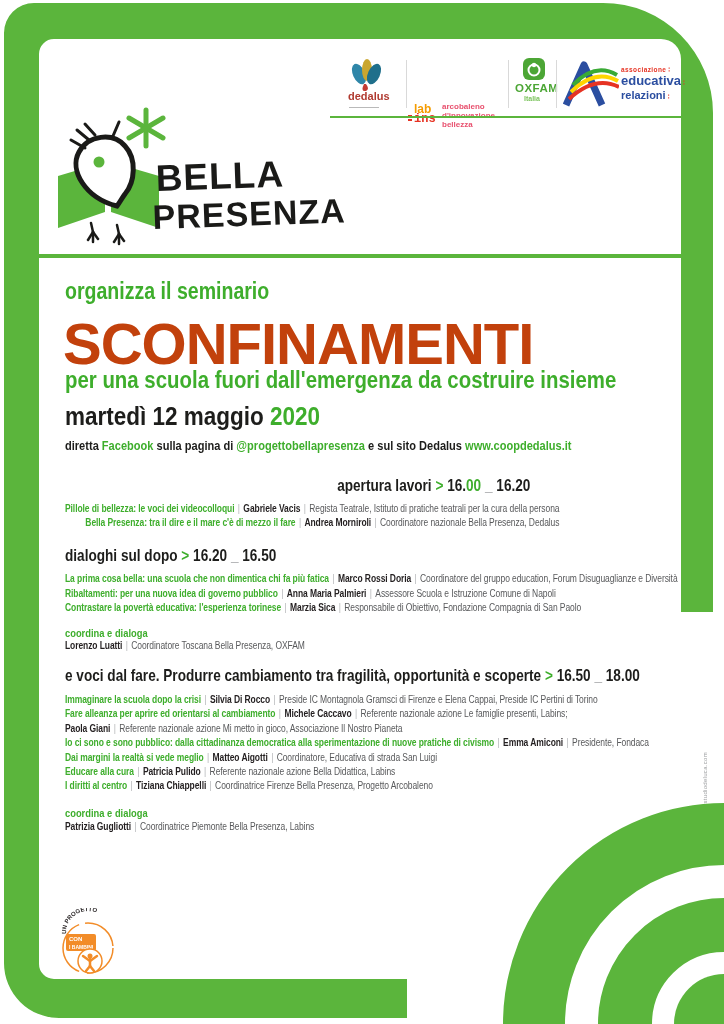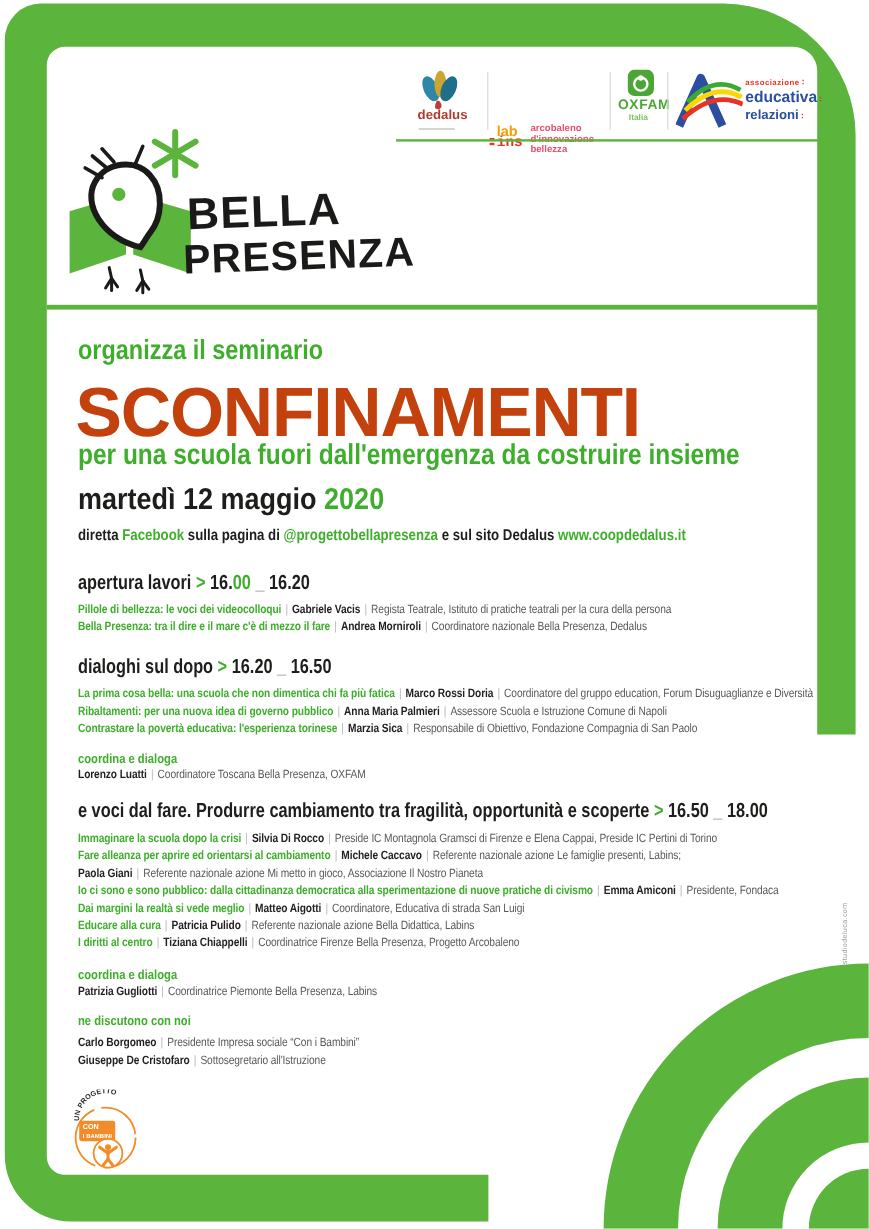--- a/index.html
+++ b/index.html
@@ -162,21 +162,21 @@
 
 
   <div class="abs" style="left:39px;top:254px;width:642px;height:4px;background:#5bb53c;"></div>
 
   <div class="abs kicker cx85" style="left:65px;top:278px;">organizza il seminario</div>
   <div class="abs bigtitle" style="left:63px;top:310px;">SCONFINAMENTI</div>
   <div class="abs subtitle cx85" style="left:65px;top:366px;">per una scuola fuori dall'emergenza da costruire insieme</div>
   <div class="abs dateline cx90" style="left:65px;top:402px;"><span>martedì 12 maggio </span><span class="g">2020</span></div>
   <div class="abs diretta cx85" style="left:65px;top:438px;"><span>diretta </span><span class="g">Facebook</span><span> sulla pagina di </span><span class="g">@progettobellapresenza</span><span> e sul sito Dedalus </span><span class="g">www.coopdedalus.it</span></div>
 
-  <div class="abs" style="left:65px;top:476px;">
+  <div class="abs" style="left:65px;top:476px;text-align:right;">
     <div class="sh cx80"><span>apertura lavori </span><span class="g">&gt; </span><span>16.</span><span class="g">00</span><span class="gr"> _ </span><span>16.20</span></div>
     <div class="item cx85" style="margin-top:6px;line-height:13.5px;"><span class="t">Pillole di bellezza: le voci dei videocolloqui</span><span class="sep">|</span><span class="n">Gabriele Vacis</span><span class="sep">|</span><span class="d">Regista Teatrale, Istituto di pratiche teatrali per la cura della persona</span></div>
     <div class="item cx85" style="line-height:13.5px;"><span class="t">Bella Presenza: tra il dire e il mare c'è di mezzo il fare</span><span class="sep">|</span><span class="n">Andrea Morniroli</span><span class="sep">|</span><span class="d">Coordinatore nazionale Bella Presenza, Dedalus</span></div>
   </div>
 
   <div class="abs" style="left:65px;top:546px;">
     <div class="sh cx80"><span>dialoghi sul dopo </span><span class="g">&gt; </span><span>16.20</span><span class="gr"> _ </span><span>16.50</span></div>
     <div class="item cx85" style="margin-top:6px;line-height:14.5px;"><span class="t">La prima cosa bella: una scuola che non dimentica chi fa più fatica</span><span class="sep">|</span><span class="n">Marco Rossi Doria</span><span class="sep">|</span><span class="d">Coordinatore del gruppo education, Forum Disuguaglianze e Diversità</span></div>
     <div class="item cx85" style="line-height:14.5px;"><span class="t">Ribaltamenti: per una nuova idea di governo pubblico</span><span class="sep">|</span><span class="n">Anna Maria Palmieri</span><span class="sep">|</span><span class="d">Assessore Scuola e Istruzione Comune di Napoli</span></div>
     <div class="item cx85" style="line-height:14.5px;"><span class="t">Contrastare la povertà educativa: l'esperienza torinese</span><span class="sep">|</span><span class="n">Marzia Sica</span><span class="sep">|</span><span class="d">Responsabile di Obiettivo, Fondazione Compagnia di San Paolo</span></div>
@@ -190,25 +190,20 @@
     <div class="item cx85" style="line-height:14.4px;"><span class="t">Fare alleanza per aprire ed orientarsi al cambiamento</span><span class="sep">|</span><span class="n">Michele Caccavo</span><span class="sep">|</span><span class="d">Referente nazionale azione Le famiglie presenti, Labins;</span></div>
     <div class="item cx85" style="line-height:14.4px;"><span class="n">Paola Giani</span><span class="sep">|</span><span class="d">Referente nazionale azione Mi metto in gioco, Associazione Il Nostro Pianeta</span></div>
     <div class="item cx85" style="line-height:14.4px;"><span class="t">Io ci sono e sono pubblico: dalla cittadinanza democratica alla sperimentazione di nuove pratiche di civismo</span><span class="sep">|</span><span class="n">Emma Amiconi</span><span class="sep">|</span><span class="d">Presidente, Fondaca</span></div>
     <div class="item cx85" style="line-height:14.4px;"><span class="t">Dai margini la realtà si vede meglio</span><span class="sep">|</span><span class="n">Matteo Aigotti</span><span class="sep">|</span><span class="d">Coordinatore, Educativa di strada San Luigi</span></div>
     <div class="item cx85" style="line-height:14.4px;"><span class="t">Educare alla cura</span><span class="sep">|</span><span class="n">Patricia Pulido</span><span class="sep">|</span><span class="d">Referente nazionale azione Bella Didattica, Labins</span></div>
     <div class="item cx85" style="line-height:14.4px;"><span class="t">I diritti al centro</span><span class="sep">|</span><span class="n">Tiziana Chiappelli</span><span class="sep">|</span><span class="d">Coordinatrice Firenze Bella Presenza, Progetto Arcobaleno</span></div>
     <div class="greenlab cx85" style="margin-top:13px;">coordina e dialoga</div>
     <div class="item cx85" style="line-height:15px;"><span class="n">Patrizia Gugliotti</span><span class="sep">|</span><span class="d">Coordinatrice Piemonte Bella Presenza, Labins</span></div>
   </div>
 
-  <div class="abs" style="left:65px;top:845px;">
-    <div class="greenlab cx85">ne discutono con noi</div>
-    <div class="item cx85" style="margin-top:5px;line-height:15px;"><span class="n">Carlo Borgomeo</span><span class="sep">|</span><span class="d">Presidente Impresa sociale “Con i Bambini”</span></div>
-    <div class="item cx85" style="line-height:15px;"><span class="n">Giuseppe De Cristofaro</span><span class="sep">|</span><span class="d">Sottosegretario all'Istruzione</span></div>
-  </div>
 
   <svg class="abs" style="left:60px;top:908px;" width="56" height="78" viewBox="0 0 56 78">
     <defs>
         <path id="arcpath" d="M 6 26 A 22 22 0 0 1 50 24"></path>
       </defs>
     <circle cx="28" cy="40" r="25" fill="none" stroke="#f28c28" stroke-width="1.5" stroke-dasharray="40 8 60 6"></circle>
     <text font-size="6" font-weight="bold" fill="#231f20" font-family="Liberation Sans, sans-serif">
       <textPath href="#arcpath">UN PROGETTO</textPath>
     </text>
     <rect x="6" y="26" width="30" height="17" rx="2" fill="#f28c28"></rect>

